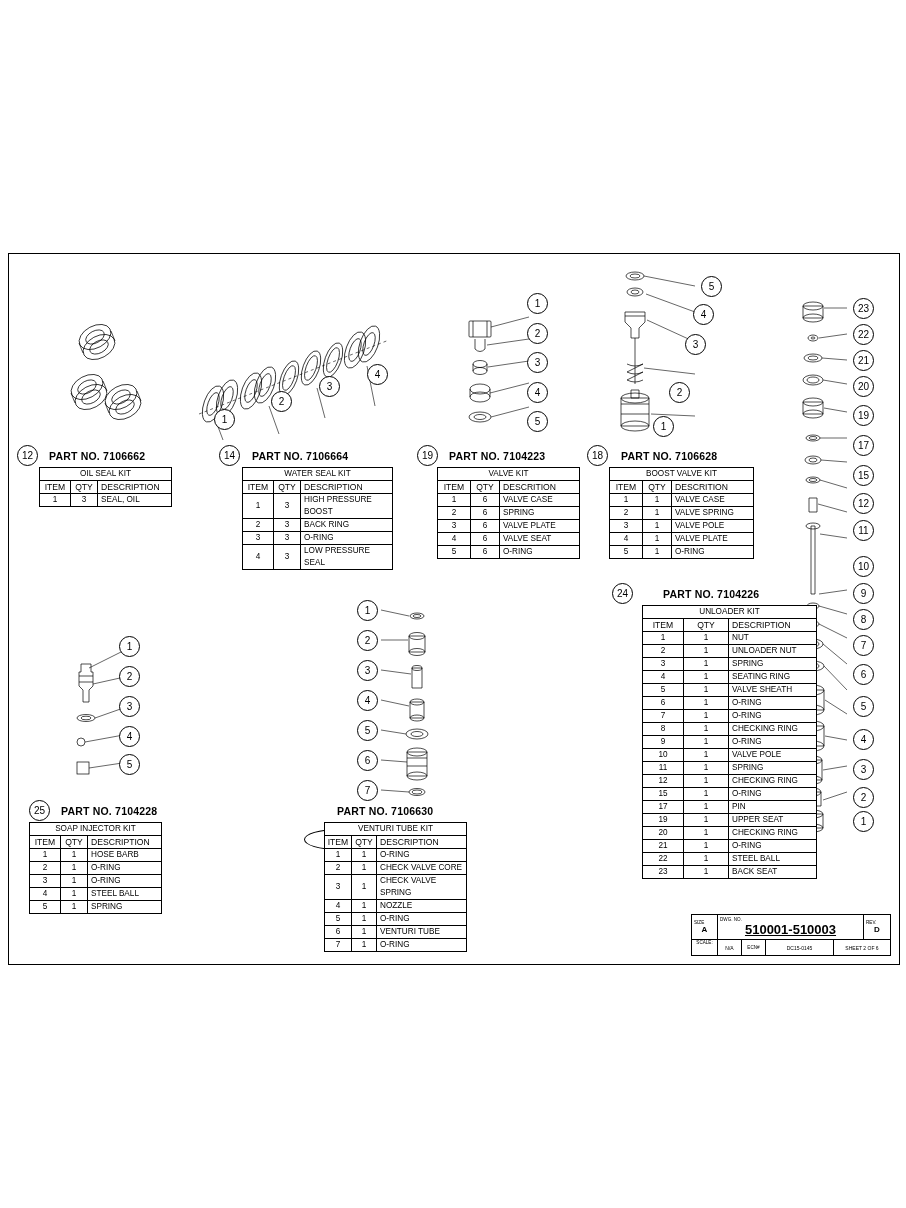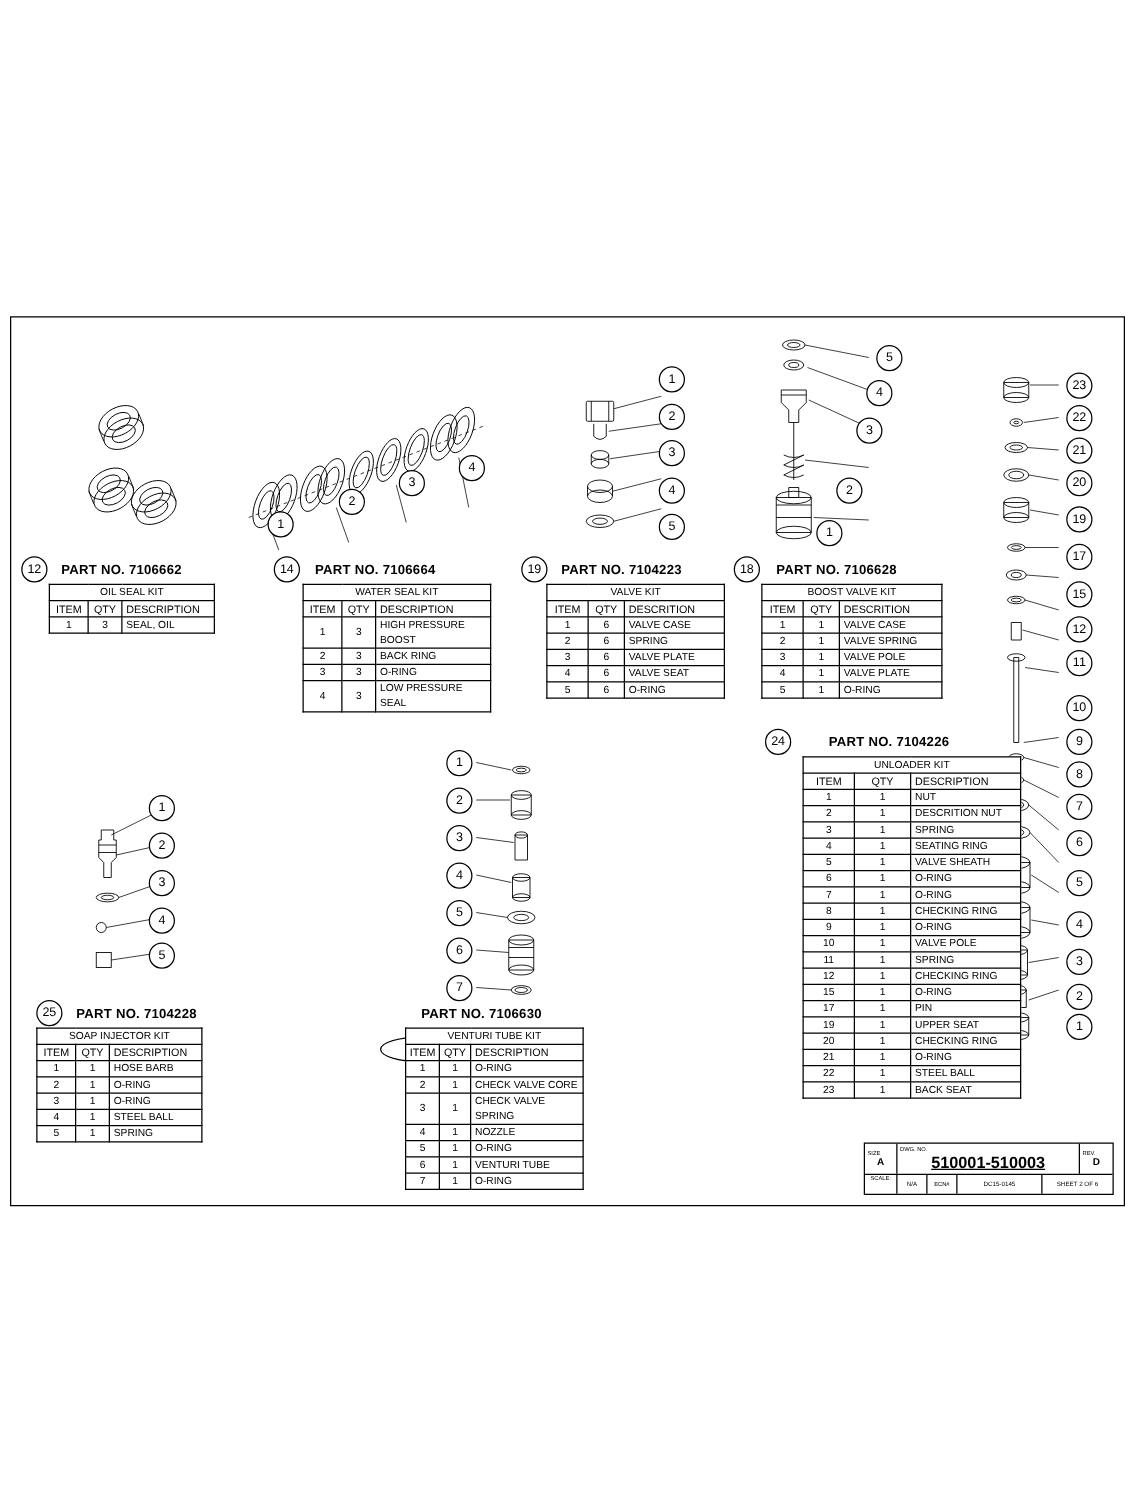--- a/index.html
+++ b/index.html
@@ -401,21 +401,21 @@
         <th class="hdr desc" style="width:82px">DESCRIPTION</th>
       </tr>
       <tr>
             <td>1</td>
             <td>1</td>
             <td class="desc">NUT</td>
           </tr>
       <tr>
             <td>2</td>
             <td>1</td>
-            <td class="desc">DESCRITION NUT</td>
+            <td class="desc">UNLOADER NUT</td>
           </tr>
       <tr>
             <td>3</td>
             <td>1</td>
             <td class="desc">SPRING</td>
           </tr>
       <tr>
             <td>4</td>
             <td>1</td>
             <td class="desc">SEATING RING</td>

